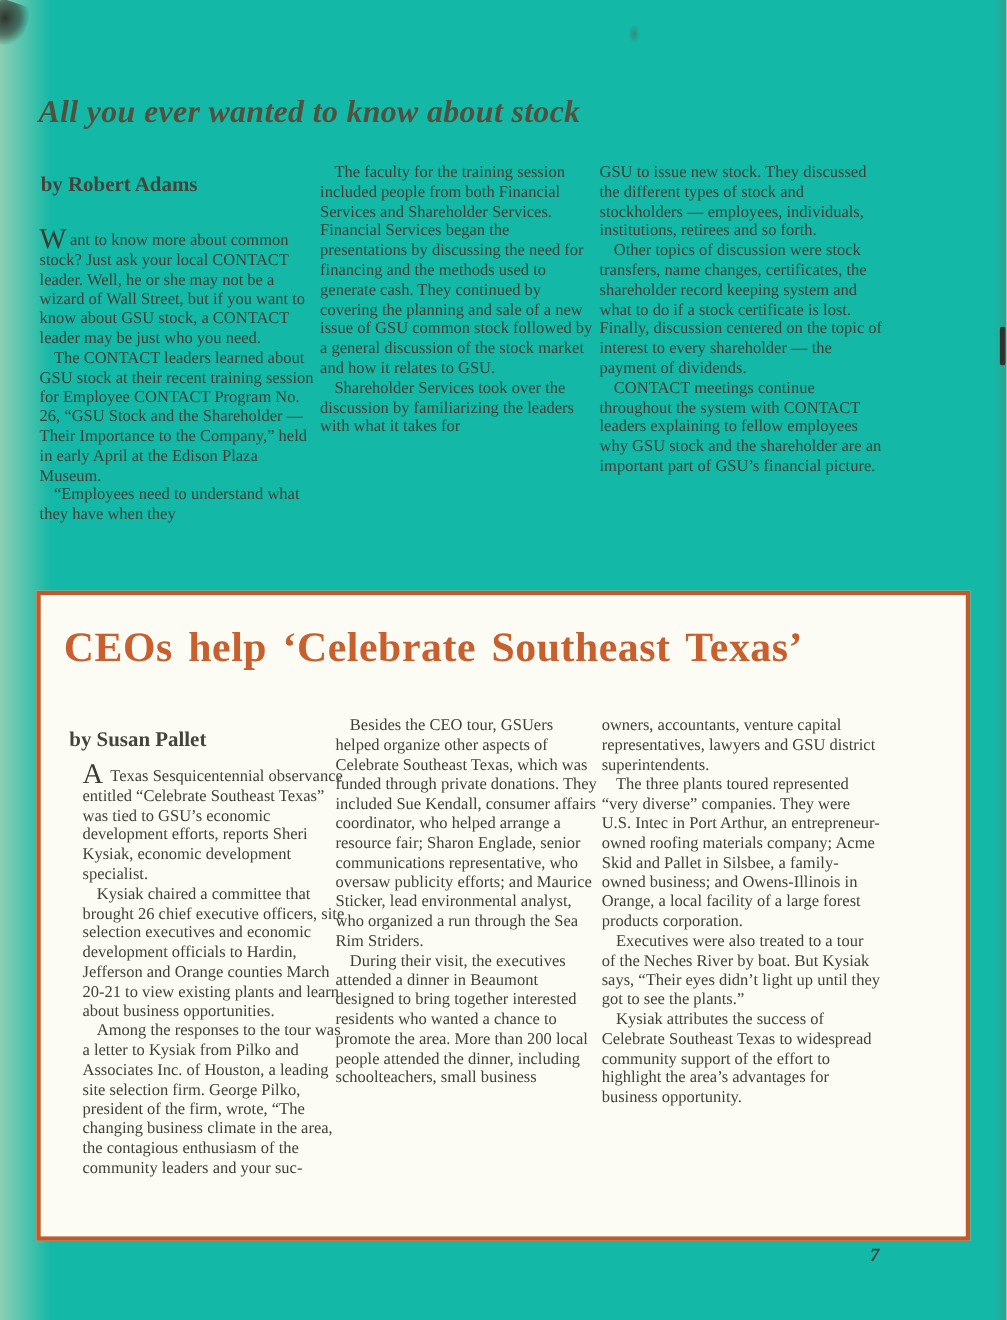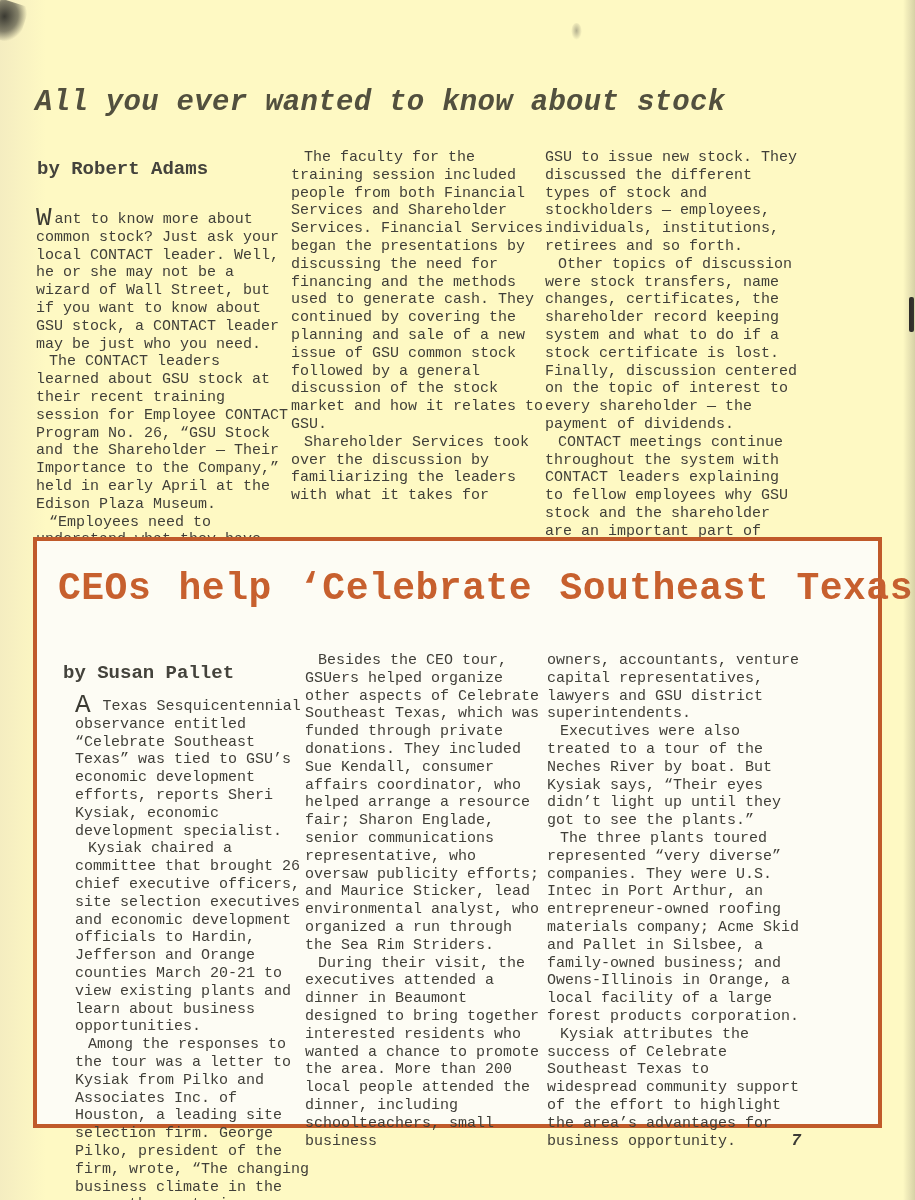--- a/index.html
+++ b/index.html
@@ -1,22 +1,22 @@
 <!DOCTYPE html>
 <html><head>
 <meta charset="utf-8">
 <style>
   html,body { margin:0; padding:0; background:#e8e5da; }
   .page {
     position:relative;
     width:915px; height:1200px;
     margin:0 auto;
-    background:#fef9c3;
+    background:#14b8a6;
     overflow:hidden;
-    font-family:Liberation Mono, monospace;
+    font-family:Liberation Serif, serif;
     color:#403f39;
   }
   
   .page::before {
     content:''; position:absolute; left:0; top:0; bottom:0; width:46px;
     background:linear-gradient(90deg, rgba(236,226,190,0.55), rgba(236,226,190,0)); pointer-events:none;
   }
   .page::after {
     content:''; position:absolute; right:0; top:0; bottom:0; width:12px;
     background:linear-gradient(270deg, rgba(110,105,90,0.28), rgba(110,105,90,0)); pointer-events:none;
@@ -114,21 +114,21 @@
         <p><span class="dropcap">A</span> Texas Sesquicentennial observance entitled “Celebrate Southeast Texas” was tied to GSU’s economic development efforts, reports Sheri Kysiak, economic development specialist.</p>
         <p class="ind">Kysiak chaired a committee that brought 26 chief executive officers, site selection executives and economic development officials to Hardin, Jefferson and Orange counties March 20-21 to view existing plants and learn about business opportunities.</p>
         <p class="ind">Among the responses to the tour was a letter to Kysiak from Pilko and Associates Inc. of Houston, a leading site selection firm. George Pilko, president of the firm, wrote, “The changing business climate in the area, the contagious enthusiasm of the community leaders and your suc-</p>
       </div>
     <div class="col a2-c2">
         <p class="ind">Besides the CEO tour, GSUers helped organize other aspects of Celebrate Southeast Texas, which was funded through private donations. They included Sue Kendall, consumer affairs coordinator, who helped arrange a resource fair; Sharon Englade, senior communications representative, who oversaw publicity efforts; and Maurice Sticker, lead environmental analyst, who organized a run through the Sea Rim Striders.</p>
         <p class="ind">During their visit, the executives attended a dinner in Beaumont designed to bring together interested residents who wanted a chance to promote the area. More than 200 local people attended the dinner, including schoolteachers, small business</p>
       </div>
     <div class="col a2-c3">
         <p>owners, accountants, venture capital representatives, lawyers and GSU district superintendents.</p>
+        <p class="ind">The three plants toured represented “very diverse” companies. They were U.S. Intec in Port Arthur, an entrepreneur-owned roofing materials company; Acme Skid and Pallet in Silsbee, a family-owned business; and Owens-Illinois in Orange, a local facility of a large forest products corporation.</p>
         <p class="ind">Executives were also treated to a tour of the Neches River by boat. But Kysiak says, “Their eyes didn’t light up until they got to see the plants.”</p>
-        <p class="ind">The three plants toured represented “very diverse” companies. They were U.S. Intec in Port Arthur, an entrepreneur-owned roofing materials company; Acme Skid and Pallet in Silsbee, a family-owned business; and Owens-Illinois in Orange, a local facility of a large forest products corporation.</p>
         <p class="ind">Kysiak attributes the success of Celebrate Southeast Texas to widespread community support of the effort to highlight the area’s advantages for business opportunity.</p>
       </div>
   </div>
 
   <div class="page-number">7</div>
 
 </div>
 
 </body></html>

